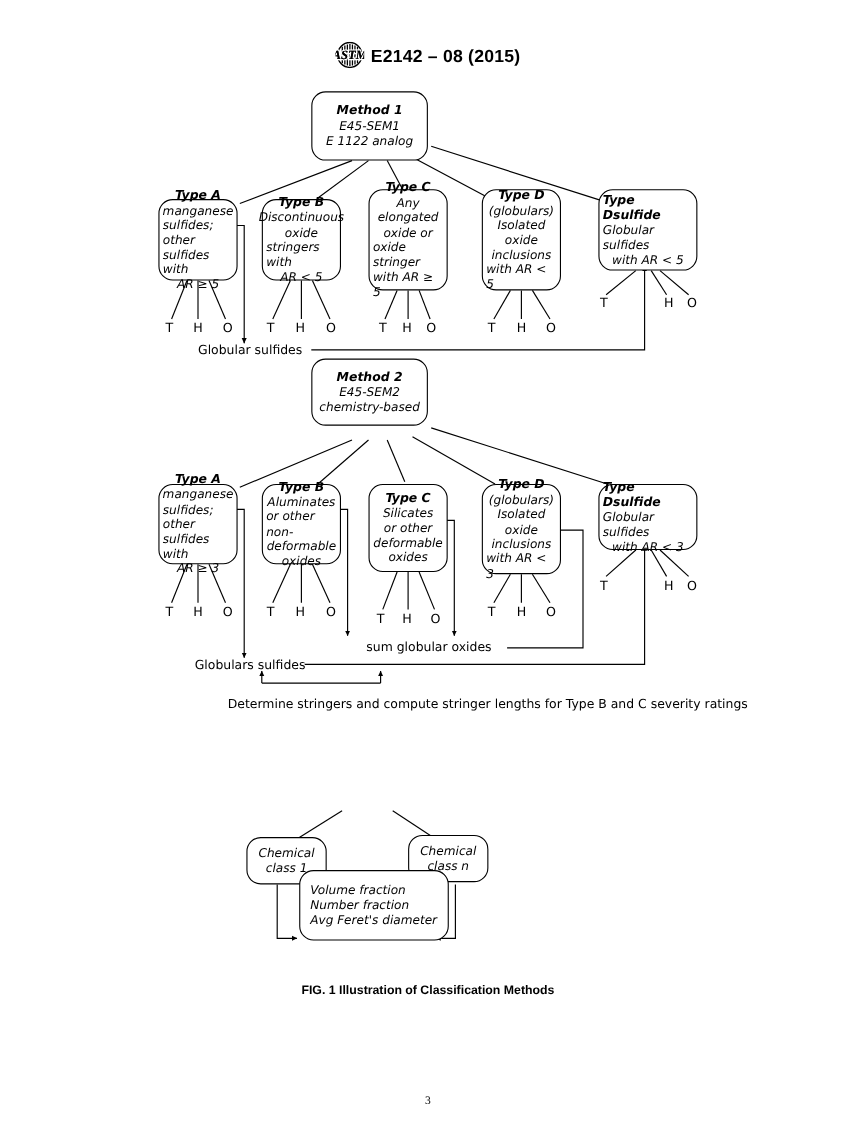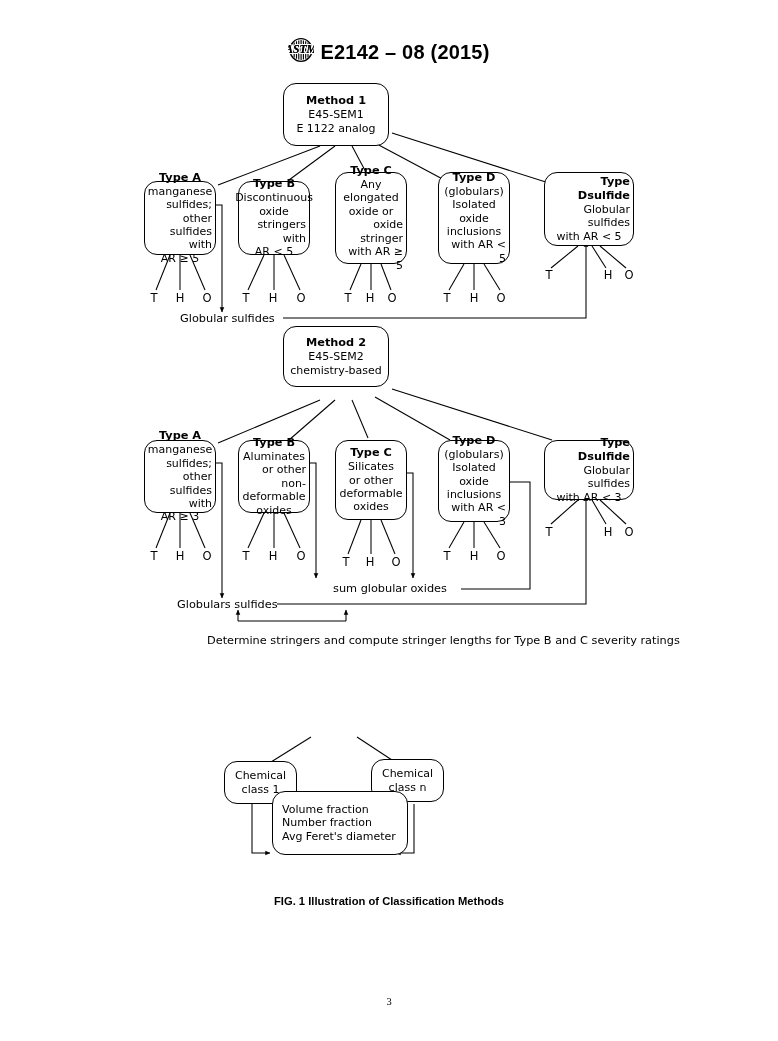--- a/index.html
+++ b/index.html
@@ -29,21 +29,21 @@
   #header .astm-logo {
     display: inline-block;
     vertical-align: middle;
     margin-right: 6px;
   }
   #header .std-desig {
     display: inline-block;
     vertical-align: middle;
     font-family: "Liberation Sans", sans-serif;
     font-weight: bold;
-    font-size: 20px;
+    font-size: 16px;
     letter-spacing: 0.2px;
   }
   
   #diagram {
     position: absolute;
     left: 0;
     top: 0;
     width: 778px;
     height: 1041px;
   }
@@ -51,24 +51,25 @@
   .node {
     position: absolute;
     box-sizing: border-box;
     border: 1.6px solid #000;
     border-radius: 13px;
     background: #ffffff;
     display: flex;
     flex-direction: column;
     align-items: center;
     justify-content: center;
-    text-align: right;
+    text-align: left;
     font-size: 11px;
     line-height: 13.4px;
     padding: 2px 3px;
+    font-style: italic;
   }
   .node .ttl {
     font-weight: bold;
     font-size: 11.3px;
     line-height: 14px;
   }
   .leaflbl {
     position: absolute;
     font-size: 11.5px;
     line-height: 12px;

